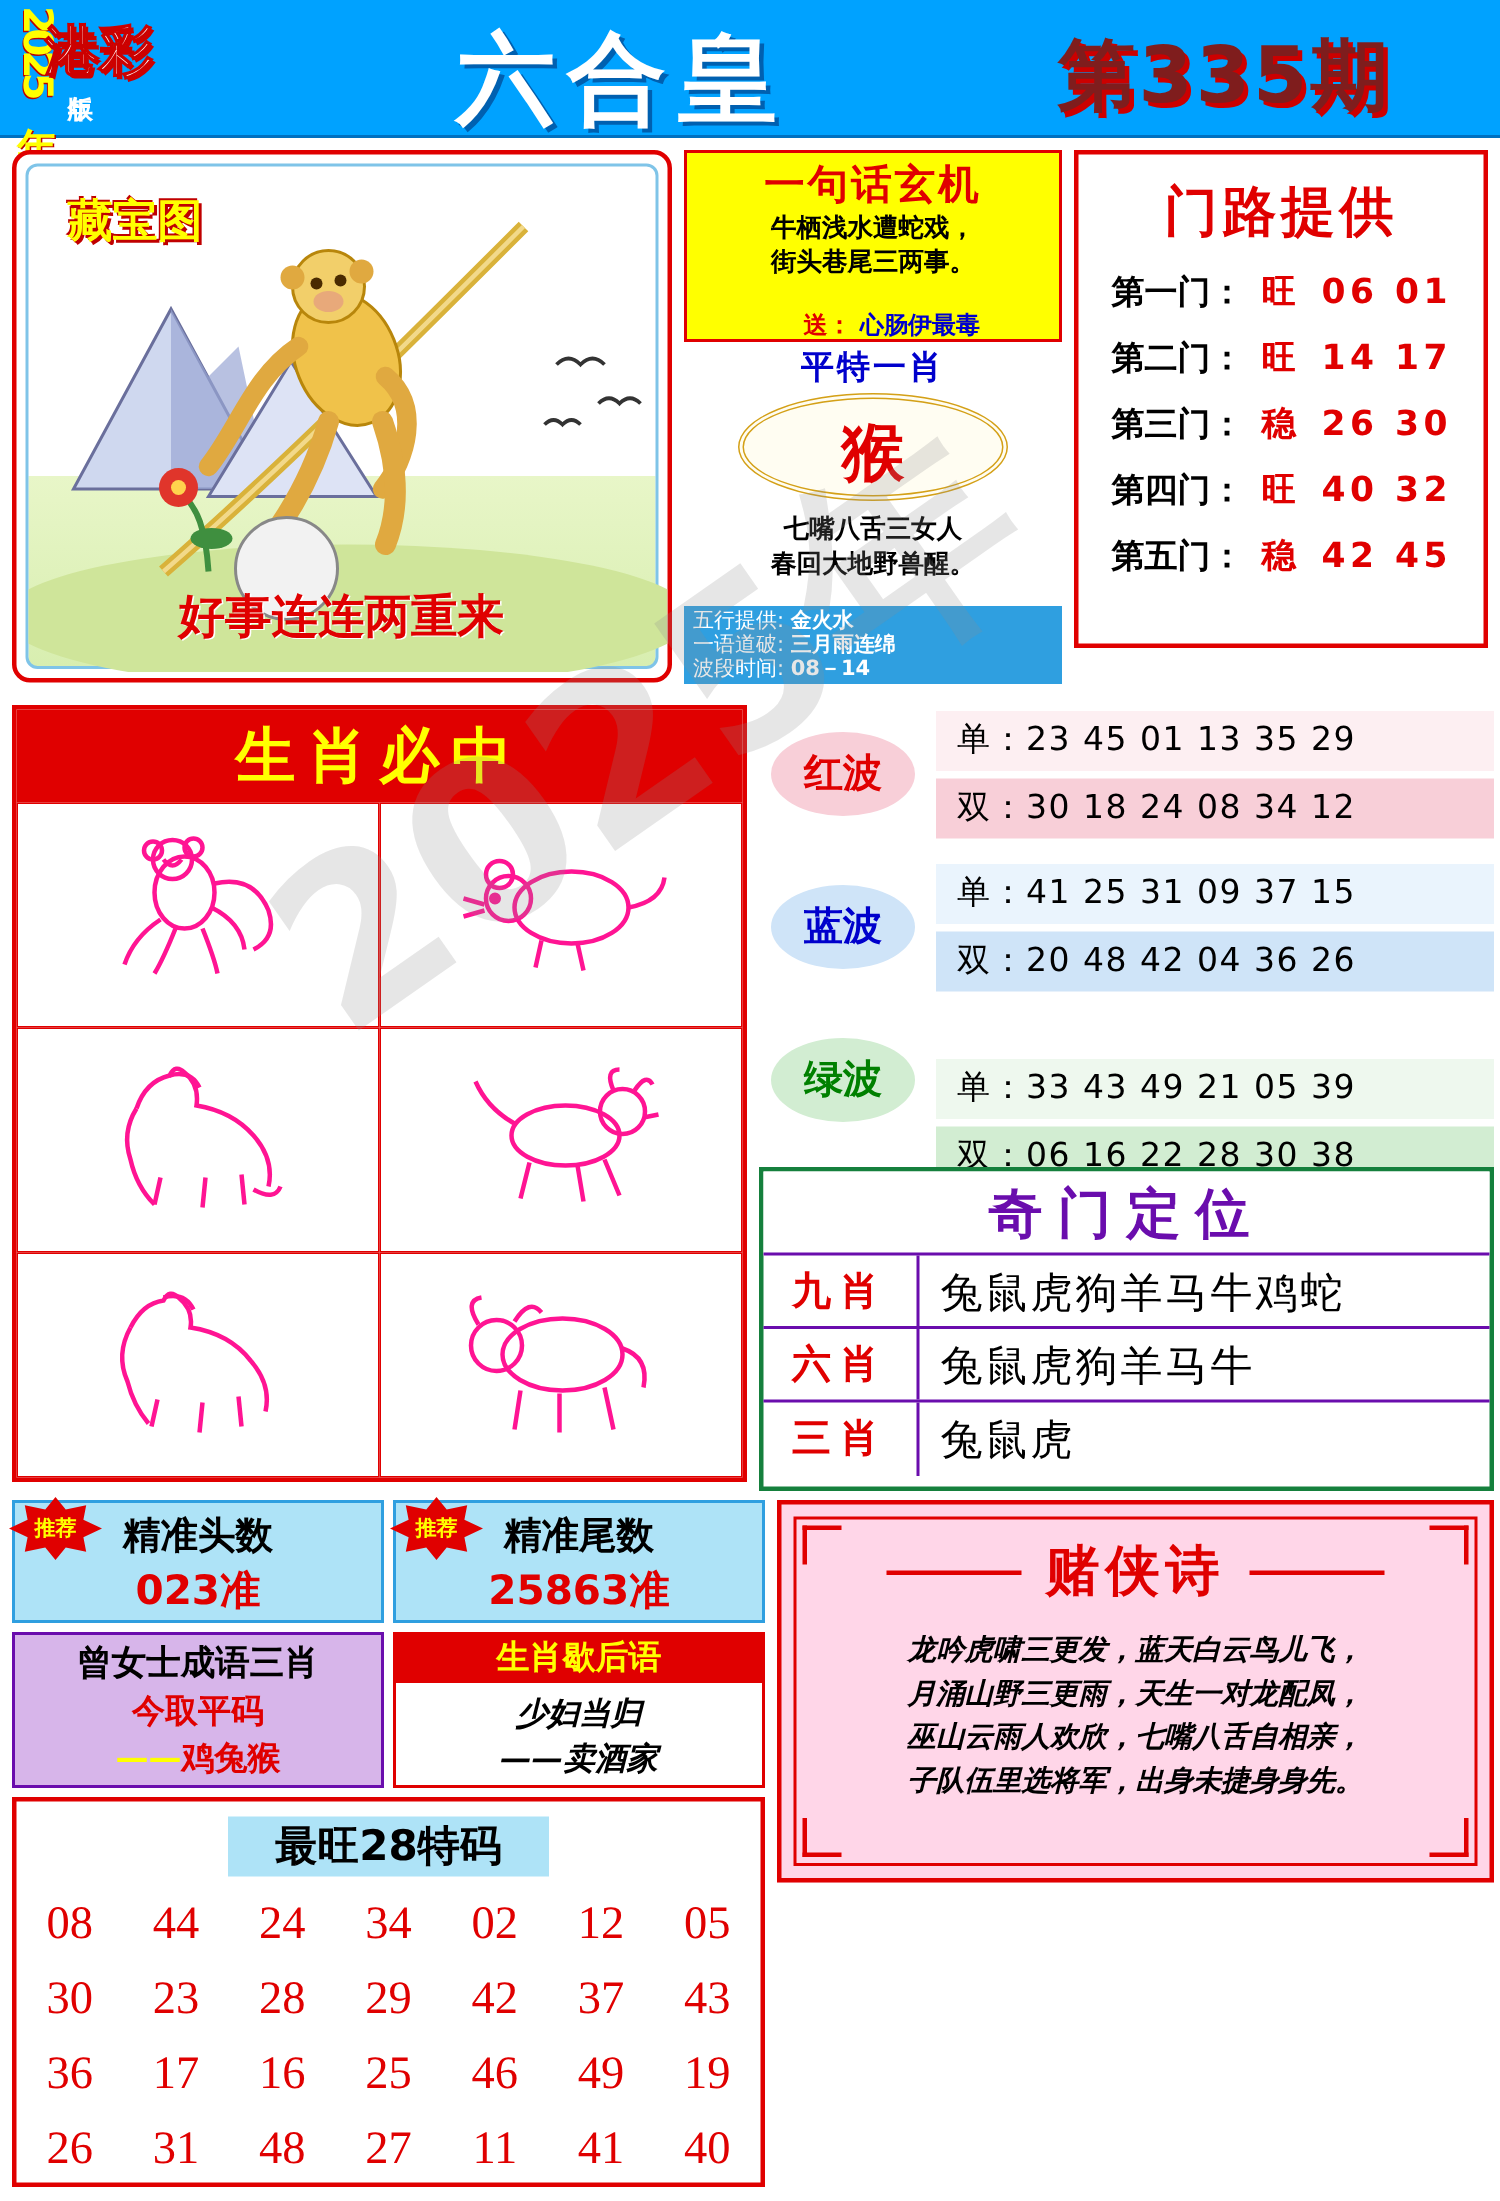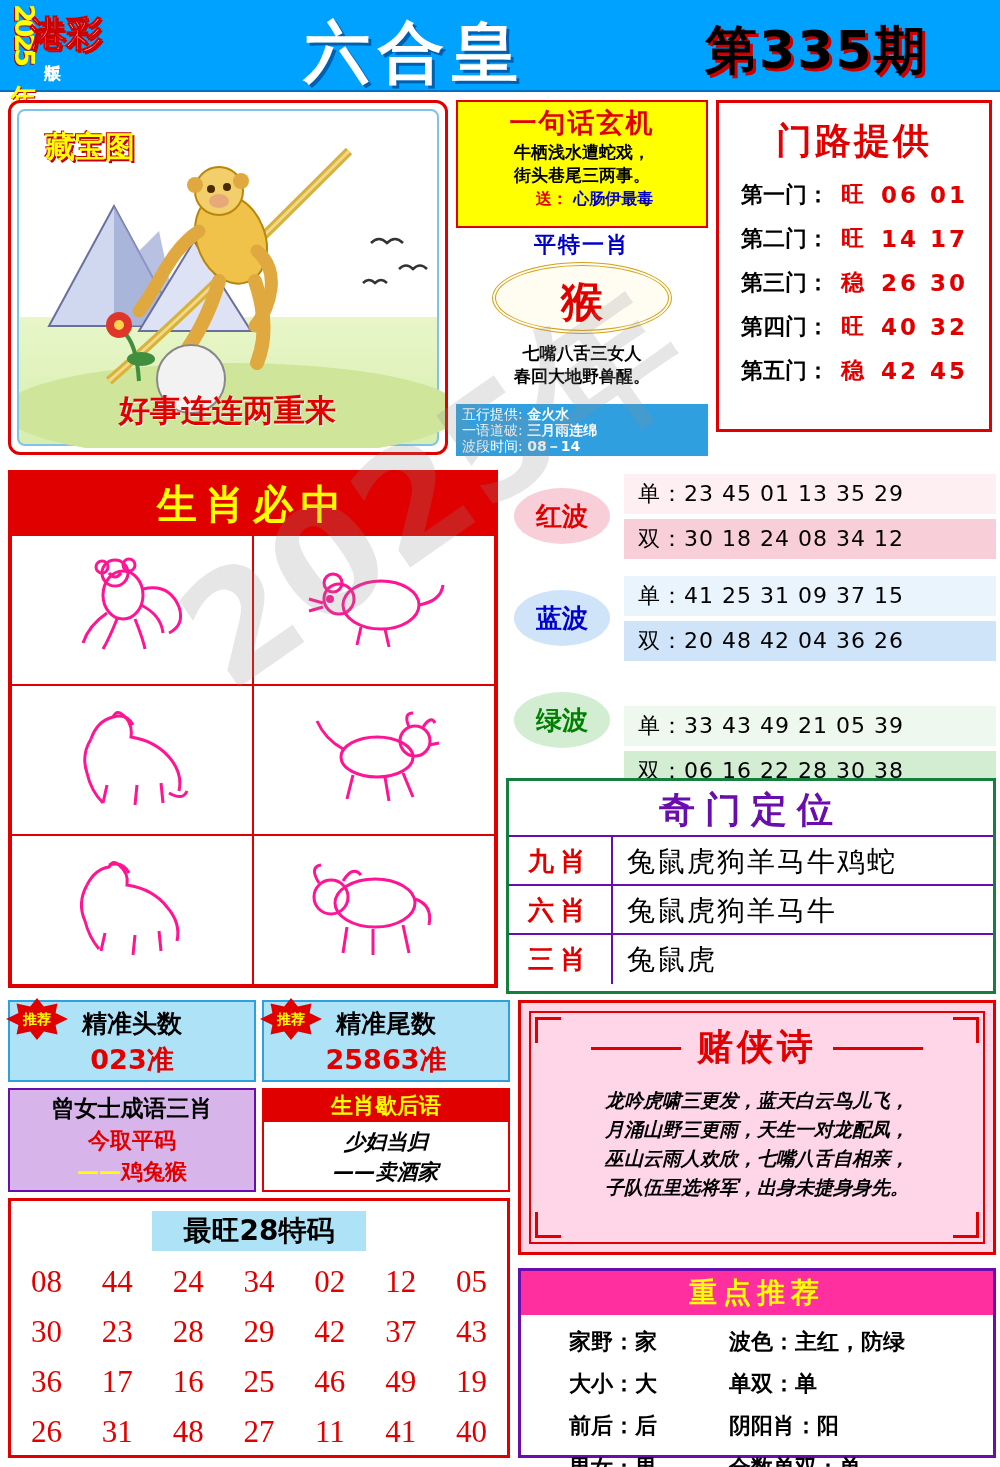--- a/index.html
+++ b/index.html
@@ -40,21 +40,21 @@
   }
   .hdr-title {
     position:absolute; left:304px; top:8px;
     font-size:66px; font-weight:bold; color:#ffffff;
     font-family:"DejaVu Serif","Liberation Serif",serif;
     letter-spacing:8px;
     text-shadow:3px 3px 0 #0060b0;
   }
   .hdr-issue {
     position:absolute; left:705px; top:16px;
-    font-size:52px; font-weight:bold; color:#000000;
+    font-size:52px; font-weight:bold; color:#7f1d1d;
     text-shadow:3px 3px 0 #c00;
     letter-spacing:2px;
   }
 
   
   .watermark {
     position:absolute; left:150px; top:390px;
     font-size:150px; font-weight:bold; color:rgba(140,140,140,0.22);
     transform:rotate(-35deg); pointer-events:none; z-index:50;
     white-space:nowrap;
@@ -88,21 +88,21 @@
   
   .xuanji {
     position:absolute; left:456px; top:100px; width:252px; height:128px;
     background:#ffff00; border:2px solid #e00000;
   }
   .xj-title {
     text-align:center; font-size:27px; font-weight:bold; color:#e00000;
     margin-top:3px; letter-spacing:2px;
   }
   .xj-line { text-align:center; font-size:17px; font-weight:bold; color:#000; line-height:23px;}
-  .xj-song { text-align:center; font-size:16px; font-weight:bold; color:#e00000; margin-top:2px;padding-left:25px;}
+  .xj-song { text-align:center; font-size:16px; font-weight:bold; color:#e00000; margin-top:20px;padding-left:25px;}
   .xj-song b { color:#0000cc; }
 
   
   .pingte {
     position:absolute; left:456px; top:230px; width:252px; height:172px;
     background:#ffffff;
   }
   .pt-title {
     text-align:center; font-size:22px; font-weight:bold; color:#0000cc;
     letter-spacing:2px;
@@ -623,33 +623,14 @@
       <div class="dxs-title">赌侠诗</div>
       <div style="margin-top:14px;">
         <div class="dxs-line">龙吟虎啸三更发，蓝天白云鸟儿飞，</div>
         <div class="dxs-line">月涌山野三更雨，天生一对龙配凤，</div>
         <div class="dxs-line">巫山云雨人欢欣，七嘴八舌自相亲，</div>
         <div class="dxs-line">子队伍里选将军，出身未捷身身先。</div>
       </div>
     </div>
   </div>
 
-  <div class="zdtj">
-    <div class="zdtj-title">重点推荐</div>
-    <div class="zdtj-row">
-      <div class="c1">家野：家</div>
-      <div class="c2">波色：主红，防绿</div>
-    </div>
-    <div class="zdtj-row">
-      <div class="c1">大小：大</div>
-      <div class="c2">单双：单</div>
-    </div>
-    <div class="zdtj-row">
-      <div class="c1">前后：后</div>
-      <div class="c2">阴阳肖：阳</div>
-    </div>
-    <div class="zdtj-row">
-      <div class="c1">男女：男</div>
-      <div class="c2">合数单双：单</div>
-    </div>
-  </div>
 
 </div>
 
 </body></html>

